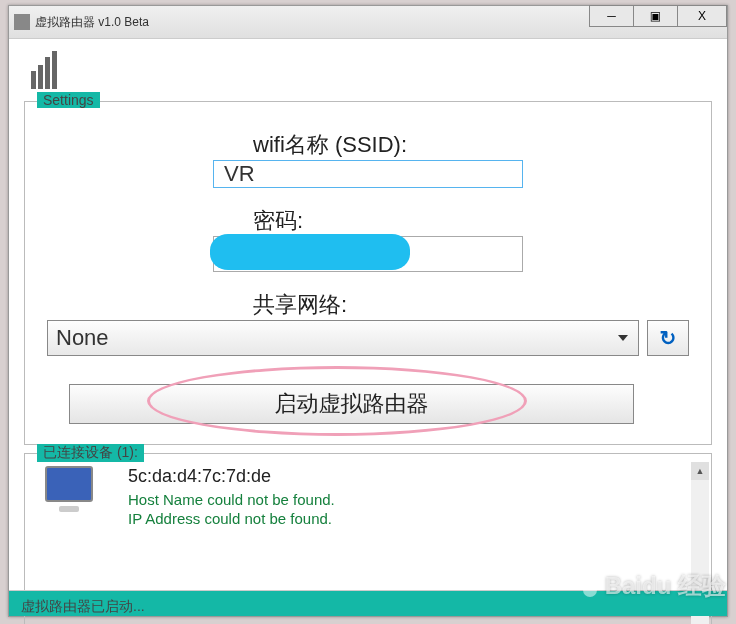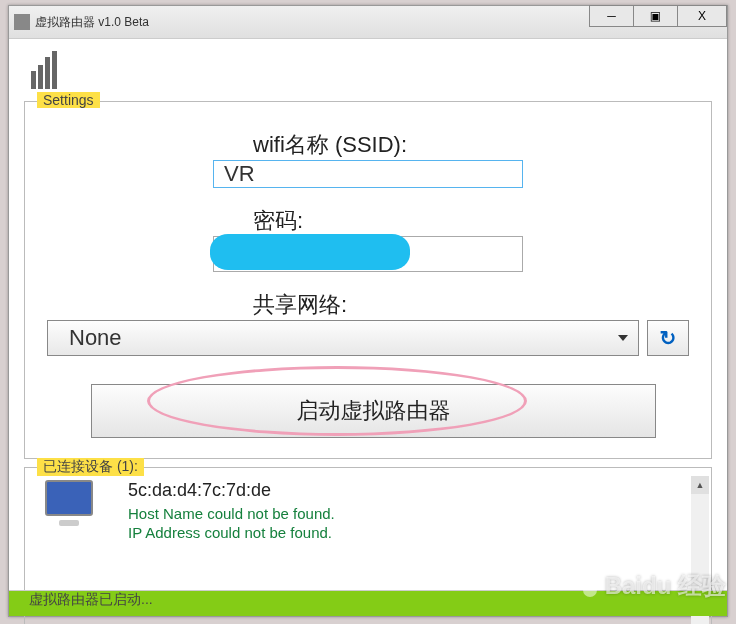--- a/index.html
+++ b/index.html
@@ -17,51 +17,51 @@
     .header { padding: 10px 15px 12px; display: flex; align-items: center; gap: 12px; }
     .header-icon { width: 40px; height: 40px; display: flex; align-items: end; justify-content: center; gap: 2px; }
     .header-icon span { display: block; width: 5px; background: #666; }
     .header-icon span:nth-child(1) { height: 18px; }
     .header-icon span:nth-child(2) { height: 24px; }
     .header-icon span:nth-child(3) { height: 32px; }
     .header-icon span:nth-child(4) { height: 38px; }
     .header-title { font-size: 32px; font-weight: bold; color: #222; }
     
     .settings-group { margin: 0 15px 6px; border: 1px solid #bbb; padding: 28px 22px 12px 22px; position: relative; }
-    .group-label { position: absolute; top: -10px; left: 12px; background: #fde047; padding: 0 6px; font-size: 14px; color: #444; }
+    .group-label { position: absolute; top: -10px; left: 12px; background: #14b8a6; padding: 0 6px; font-size: 14px; color: #444; }
     
     .form-row { display: flex; align-items: center; margin-bottom: 18px; flex-direction: column; }
     .form-label { width: 230px; font-size: 22px; color: #222; }
     .form-input { flex: 1; height: 36px; border: 1px solid #56b4ef; padding: 0 10px; font-size: 22px; color: #333; }
     .form-input.plain { border-color: #aaa; }
     
     .redacted { width: 200px; height: 36px; background: #1fbef0; border-radius: 18px / 16px; }
     
     .dropdown-row { display: flex; gap: 8px; width: 100%; }
-    .dropdown { flex: 1; height: 36px; border: 1px solid #888; background: linear-gradient(#fdfdfd, #e8e8e8); display: flex; align-items: center; padding: 0 21px; position: relative; cursor: pointer; }
+    .dropdown { flex: 1; height: 36px; border: 1px solid #888; background: linear-gradient(#fdfdfd, #e8e8e8); display: flex; align-items: center; padding: 0 8px; position: relative; cursor: pointer; }
     .dropdown-text { font-size: 22px; color: #333; }
     .dropdown-arrow { position: absolute; right: 10px; top: 50%; transform: translateY(-50%); width: 0; height: 0; border-left: 5px solid transparent; border-right: 5px solid transparent; border-top: 6px solid #333; }
     .refresh-btn { width: 42px; height: 36px; border: 1px solid #888; background: linear-gradient(#fdfdfd, #e8e8e8); display: flex; align-items: center; justify-content: center; cursor: pointer; color: #0060c0; font-size: 20px; font-weight: bold; }
     
     .main-btn-wrap { position: relative; margin-top: 28px; margin-bottom: 8px; }
     .highlight-oval { position: absolute; left: 100px; top: -18px; width: 380px; height: 70px; border: 3px solid #f0a0b8; border-radius: 50%; pointer-events: none; }
-    .main-btn { width: 565px; height: 54px; margin-left: 44px; border: 1px solid #888; background: linear-gradient(#fdfdfd, #e5e5e5); font-size: 22px; color: #222; cursor: pointer; display: flex; align-items: center; justify-content: center; }
+    .main-btn { width: 565px; height: 40px; margin-left: 22px; border: 1px solid #888; background: linear-gradient(#fdfdfd, #e5e5e5); font-size: 22px; color: #222; cursor: pointer; display: flex; align-items: center; justify-content: center; }
     
     .devices-group { margin: 8px 15px; border: 1px solid #bbb; padding: 12px 14px 10px 14px; position: relative; height: 180px; }
     .device-row { display: flex; gap: 29px; }
     .device-icon { width: 60px; height: 52px; position: relative; }
     .device-icon .monitor { width: 48px; height: 36px; border: 2px solid #888; background: #3a62b8; border-radius: 3px; position: absolute; left: 6px; top: 0; }
     .device-icon .base { width: 20px; height: 6px; background: #ccc; position: absolute; left: 20px; top: 40px; border-radius: 2px; }
     .device-info { flex: 1; }
     .device-mac { font-size: 18px; color: #222; margin-bottom: 4px; }
     .device-msg { font-size: 15px; color: #15803d; margin-top: 2px; }
     .scrollbar { position: absolute; right: 2px; top: 8px; bottom: 8px; width: 18px; background: #f0f0f0; }
     .scroll-up { position: absolute; top: 0; width: 18px; height: 18px; background: #e0e0e0; display: flex; align-items: center; justify-content: center; font-size: 9px; color: #555; }
     
-    .statusbar { position: absolute; bottom: 0; left: 0; right: 0; height: 26px; background: #84cc16; border-top: 1px solid #ccc; display: flex; align-items: flex-start; padding: 0 20px; font-size: 14px; color: #444; }
+    .statusbar { position: absolute; bottom: 0; left: 0; right: 0; height: 26px; background: #14b8a6; border-top: 1px solid #ccc; display: flex; align-items: flex-end; padding: 0 12px; font-size: 14px; color: #444; }
     
     .watermark { position: absolute; right: 10px; bottom: 22px; font-size: 24px; color: rgba(255,255,255,0.6); font-weight: bold; text-shadow: 0 0 3px rgba(0,0,0,0.3); pointer-events: none; display: flex; align-items: center; gap: 0; }
     .paw { width: 30px; height: 30px; position: relative; }
     .paw::before { content: ""; position: absolute; width: 14px; height: 14px; background: rgba(255,255,255,0.5); border-radius: 50%; left: 8px; top: 12px; }
   </style>
 </head>
 <body>
 
 <div class="window">
 

